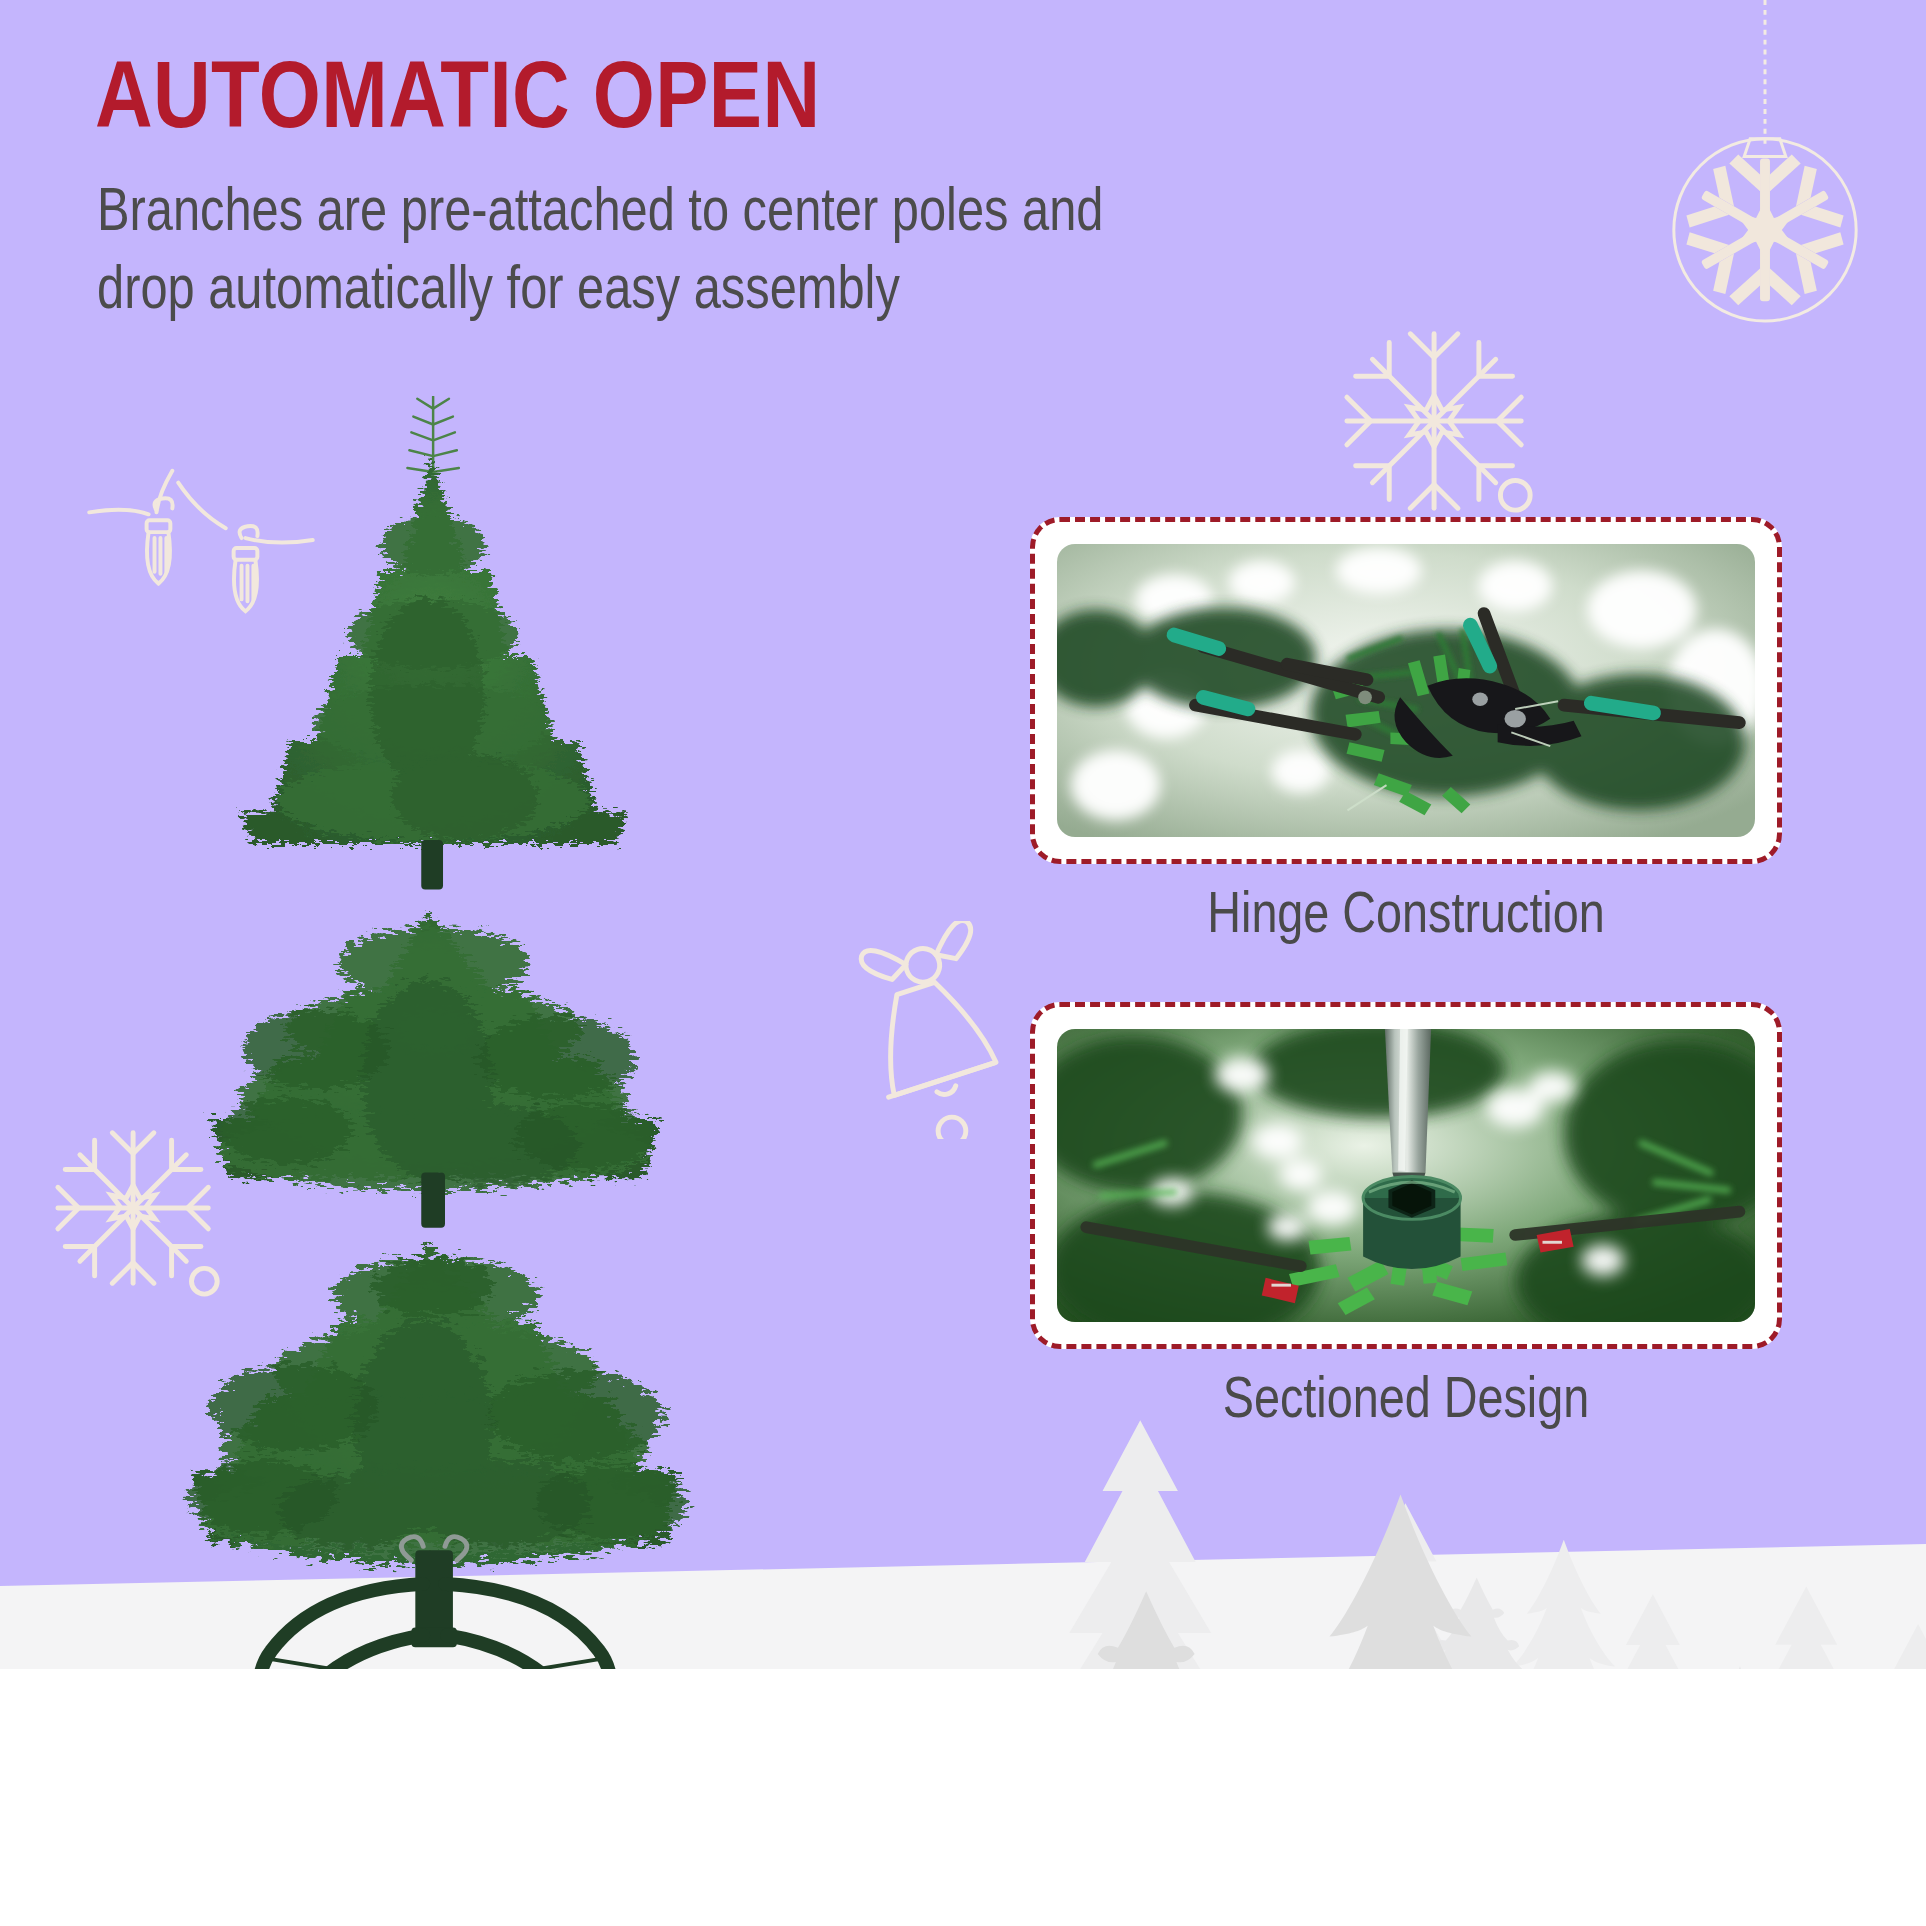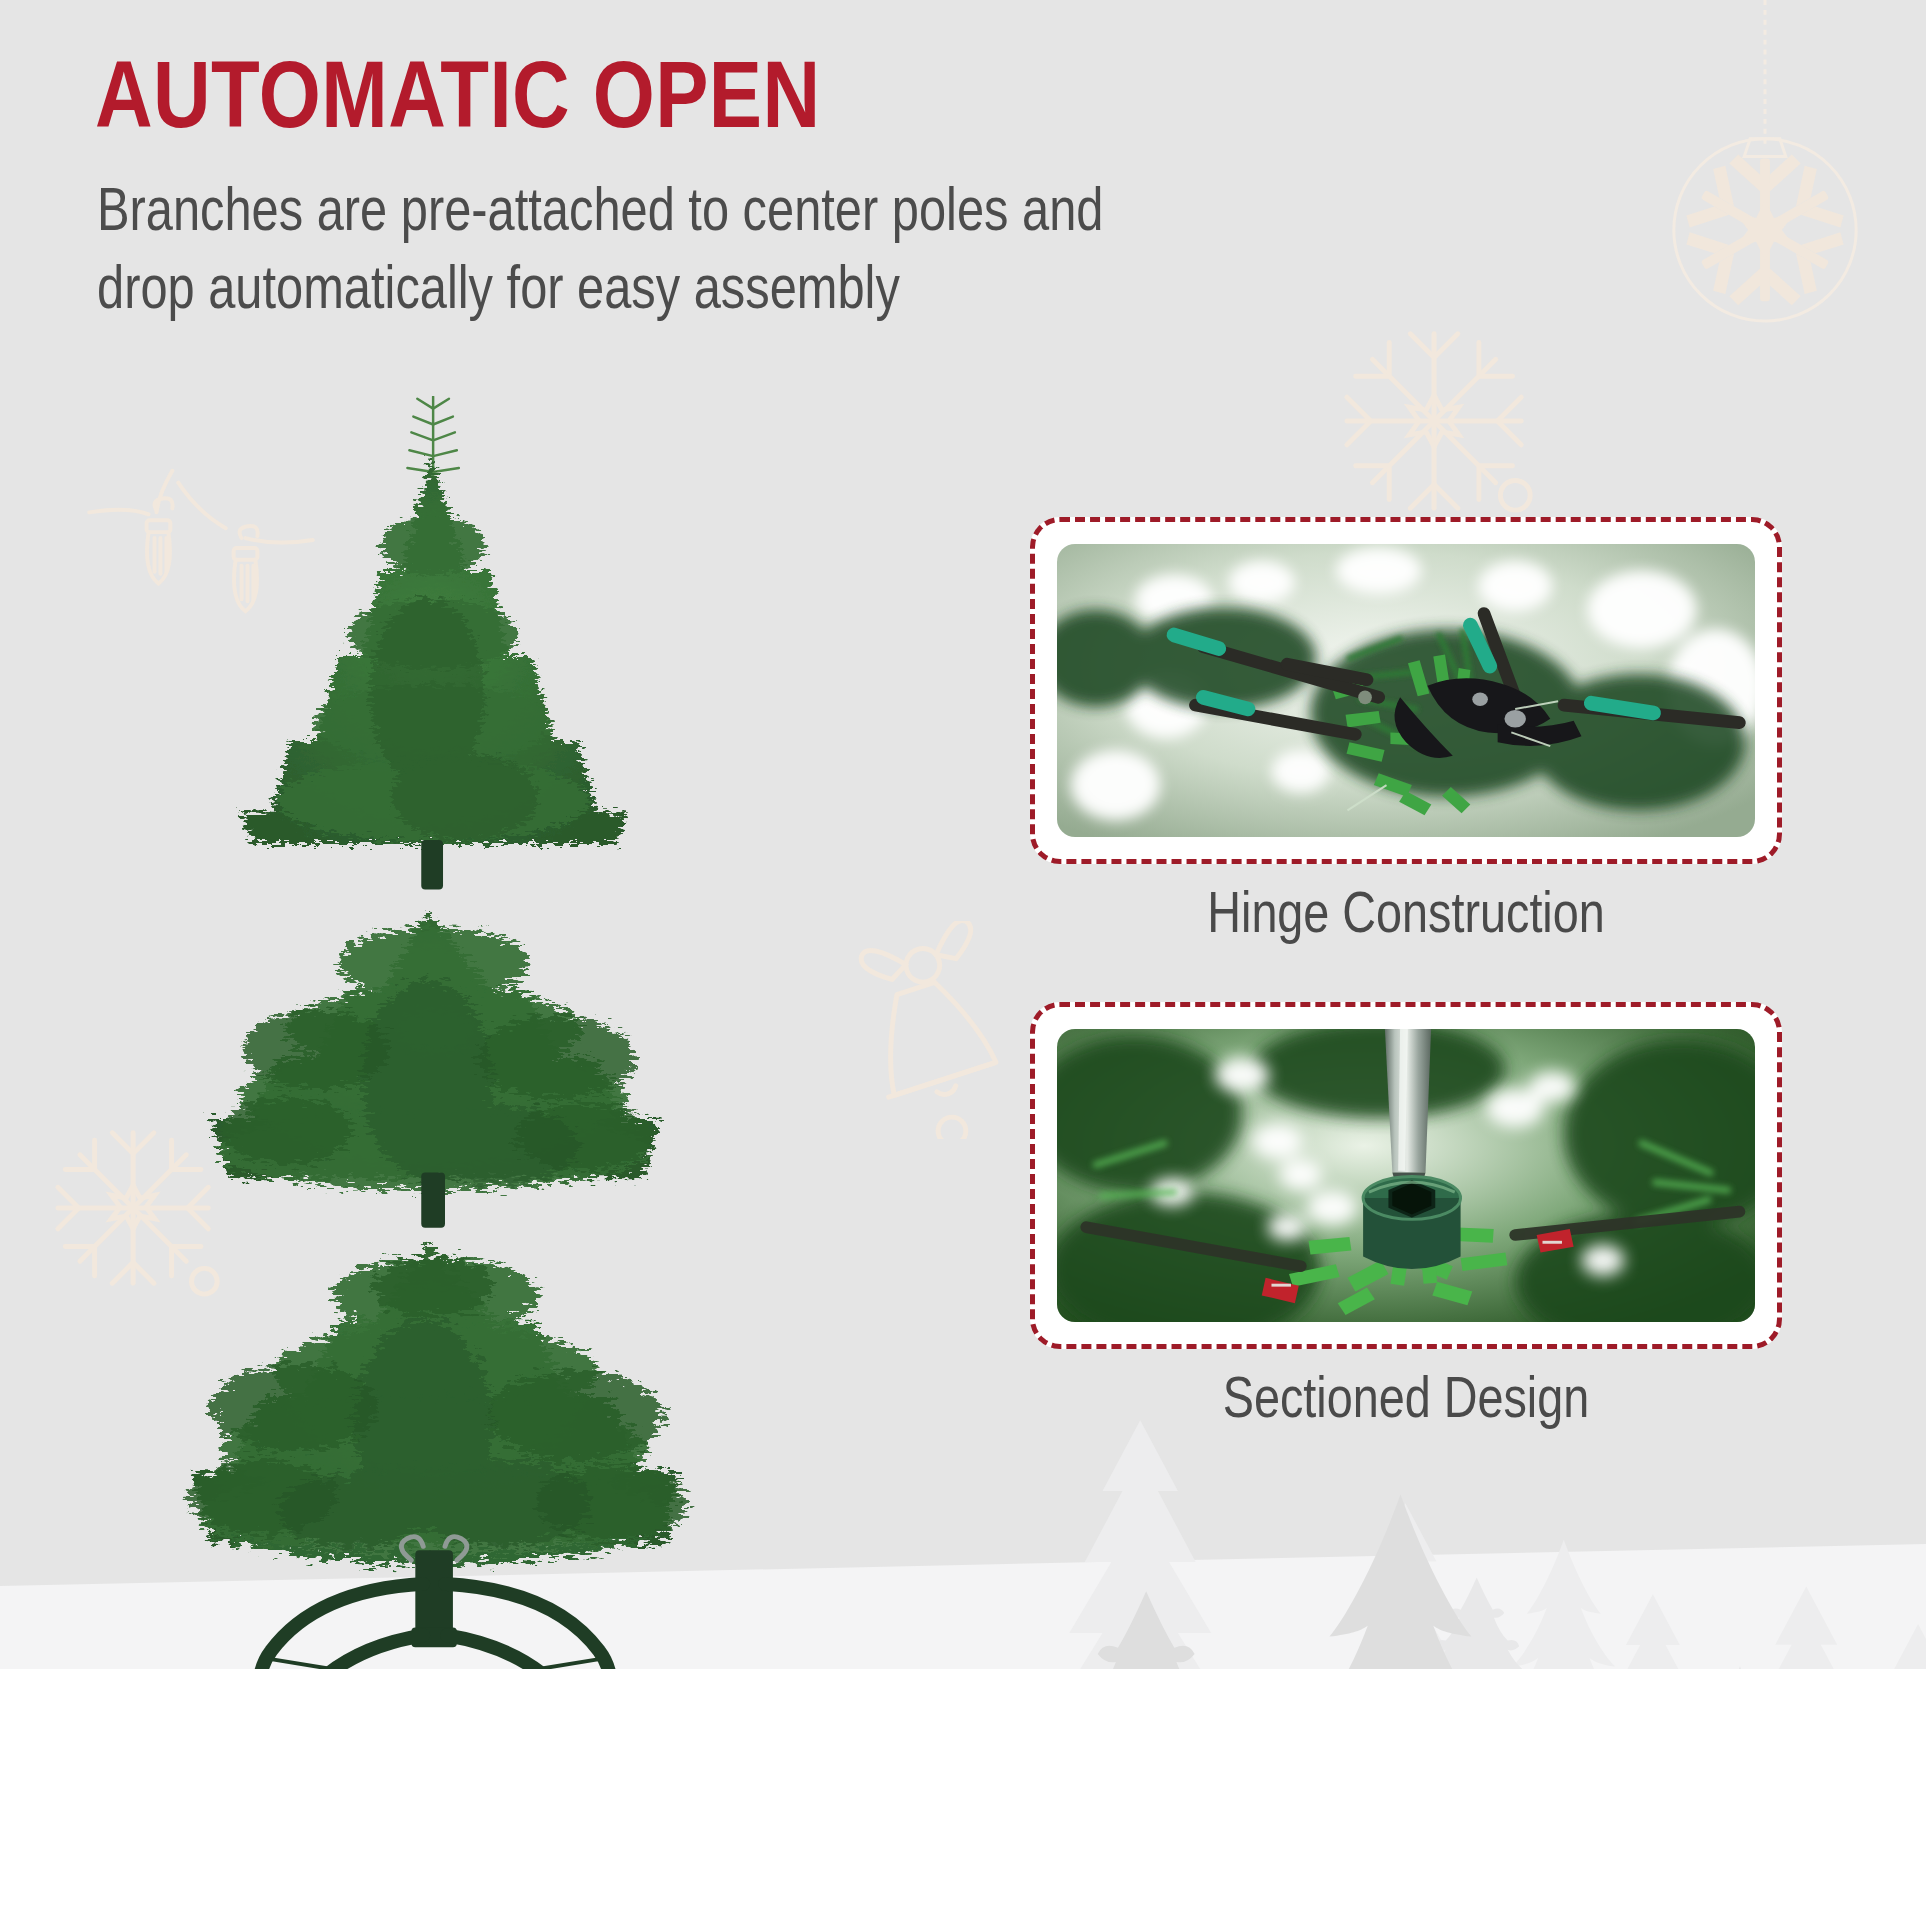--- a/index.html
+++ b/index.html
@@ -4,21 +4,21 @@
 <style>
   html, body {
     margin: 0;
     padding: 0;
     background: #ffffff;
   }
   #stage {
     position: relative;
     width: 1927px;
     height: 1669px;
-    background: #e5e5e5;
+    background: #c4b5fd;
     overflow: hidden;
     font-family: "Liberation Sans", sans-serif;
   }
 
   
   #ground {
     position: absolute;
     left: 0; top: 1544px;
     width: 1927px; height: 382px;
     background: #f4f4f5;

